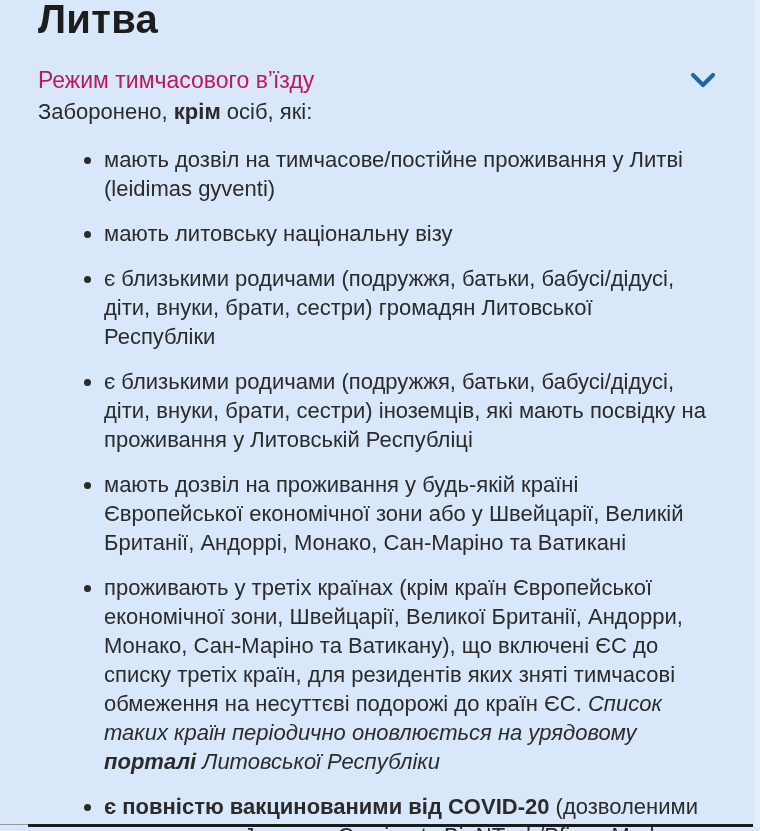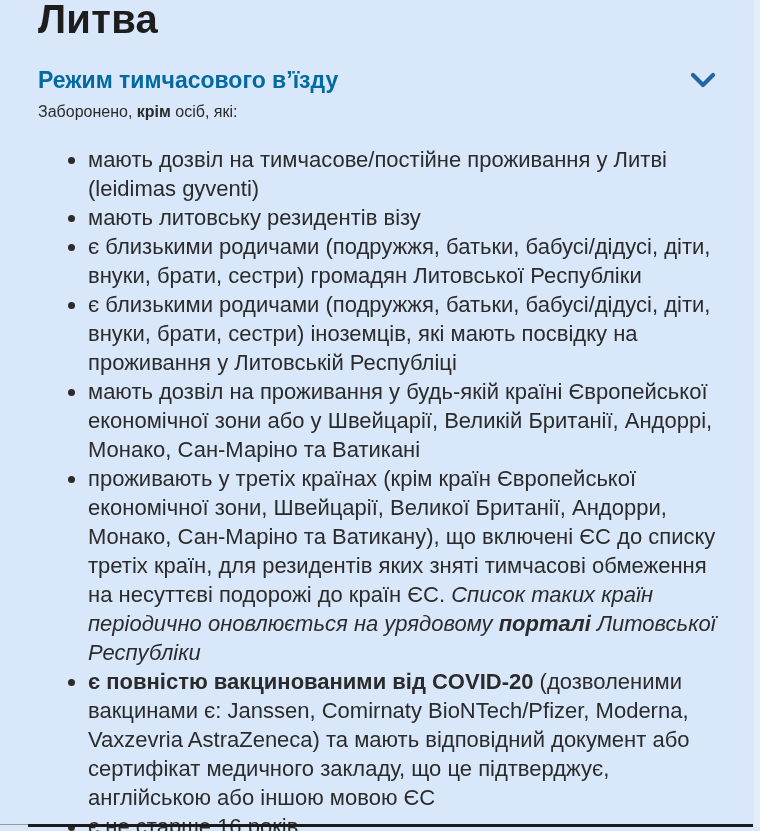--- a/index.html
+++ b/index.html
@@ -30,45 +30,45 @@
     align-items: center;
     justify-content: space-between;
     padding: 0 44px 0 38px;
     margin-top: 24px;
     cursor: pointer;
   }
   h2.section-title {
     margin: 0;
     font-size: 23px;
     line-height: 29px;
-    font-weight: bold;
-    color: #0369a1;
+    font-weight: normal;
+    color: #be185d;
   }
   .chevron {
     color: #2465a3;
     display: flex;
     align-items: center;
     flex: 0 0 auto;
   }
 
   p.section-intro {
     margin: 2px 0 4px;
     padding: 0 60px 0 38px;
-    font-size: 16px;
+    font-size: 22px;
     line-height: 29px;
   }
 
   ul.requirements {
     margin: 19px 0 0;
     padding: 0 0 0 88px;
     width: 722px;
     list-style: disc outside;
   }
   ul.requirements li {
-    margin: 0;
+    margin: 16px;
     padding: 0;
     font-size: 22px;
     line-height: 29px;
   }
   ul.requirements li::marker { color: #2b2b2b; }
 
   .b { font-weight: bold; }
   .i { font-style: italic; }
 
   .right-edge-strip {
@@ -105,21 +105,21 @@
         <svg width="26" height="17" viewBox="0 0 26 17" aria-hidden="true">
           <polyline points="3,3 13,13 23,3" fill="none" stroke="currentColor" stroke-width="4.2" stroke-linecap="round" stroke-linejoin="round"></polyline>
         </svg>
       </span>
     </div>
 
     <p class="section-intro">Заборонено, <span class="b ">крім</span> осіб, які:</p>
 
     <ul class="requirements">
         <li>мають дозвіл на тимчасове/постійне проживання у Литві (leidimas gyventi)</li>
-        <li>мають литовську резидентів візу</li>
+        <li>мають литовську національну візу</li>
         <li>є близькими родичами (подружжя, батьки, бабусі/дідусі, діти, внуки, брати, сестри) громадян Литовської Республіки</li>
         <li>є близькими родичами (подружжя, батьки, бабусі/дідусі, діти, внуки, брати, сестри) іноземців, які мають посвідку на проживання у Литовській Республіці</li>
         <li>мають дозвіл на проживання у будь-якій країні Європейської економічної зони або у Швейцарії, Великій Британії, Андоррі, Монако, Сан-Маріно та Ватикані</li>
         <li>проживають у третіх країнах (крім країн Європейської економічної зони, Швейцарії, Великої Британії, Андорри, Монако, Сан-Маріно та Ватикану), що включені ЄС до списку третіх країн, для резидентів яких зняті тимчасові обмеження на несуттєві подорожі до країн ЄС. <span class="i">Список таких країн періодично оновлюється на урядовому </span><span class="b i">порталі</span><span class="i"> Литовської Республіки</span></li>
         <li><span class="b ">є повністю вакцинованими від COVID-20</span> (дозволеними вакцинами є: Janssen, Comirnaty BioNTech/Pfizer, Moderna, Vaxzevria AstraZeneca) та мають відповідний документ або сертифікат медичного закладу, що це підтверджує, англійською або іншою мовою ЄС</li>
         <li>є не старше 16 років</li>
       </ul>
 
   </section>
 

